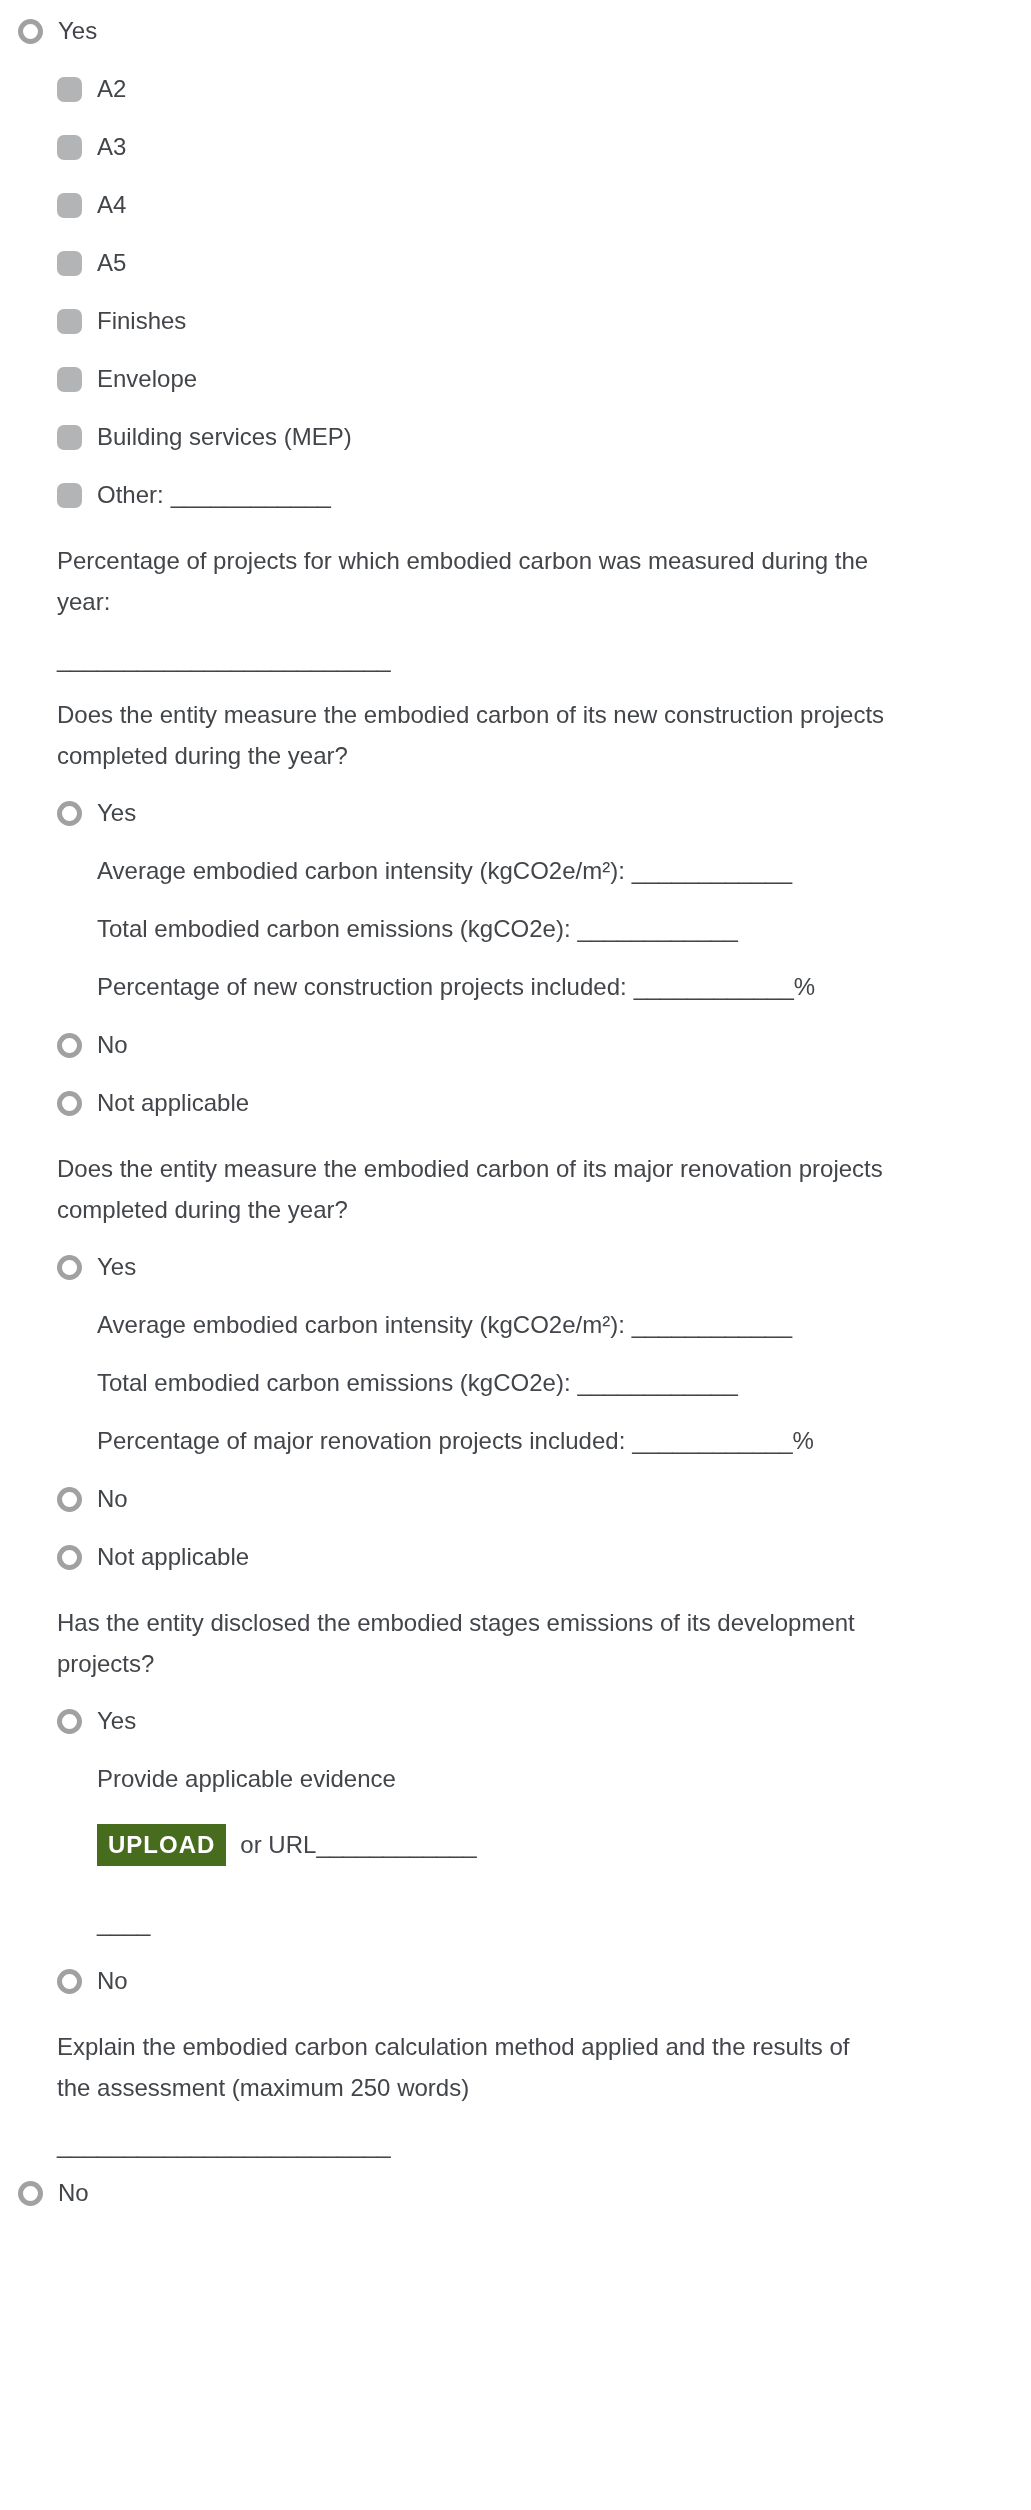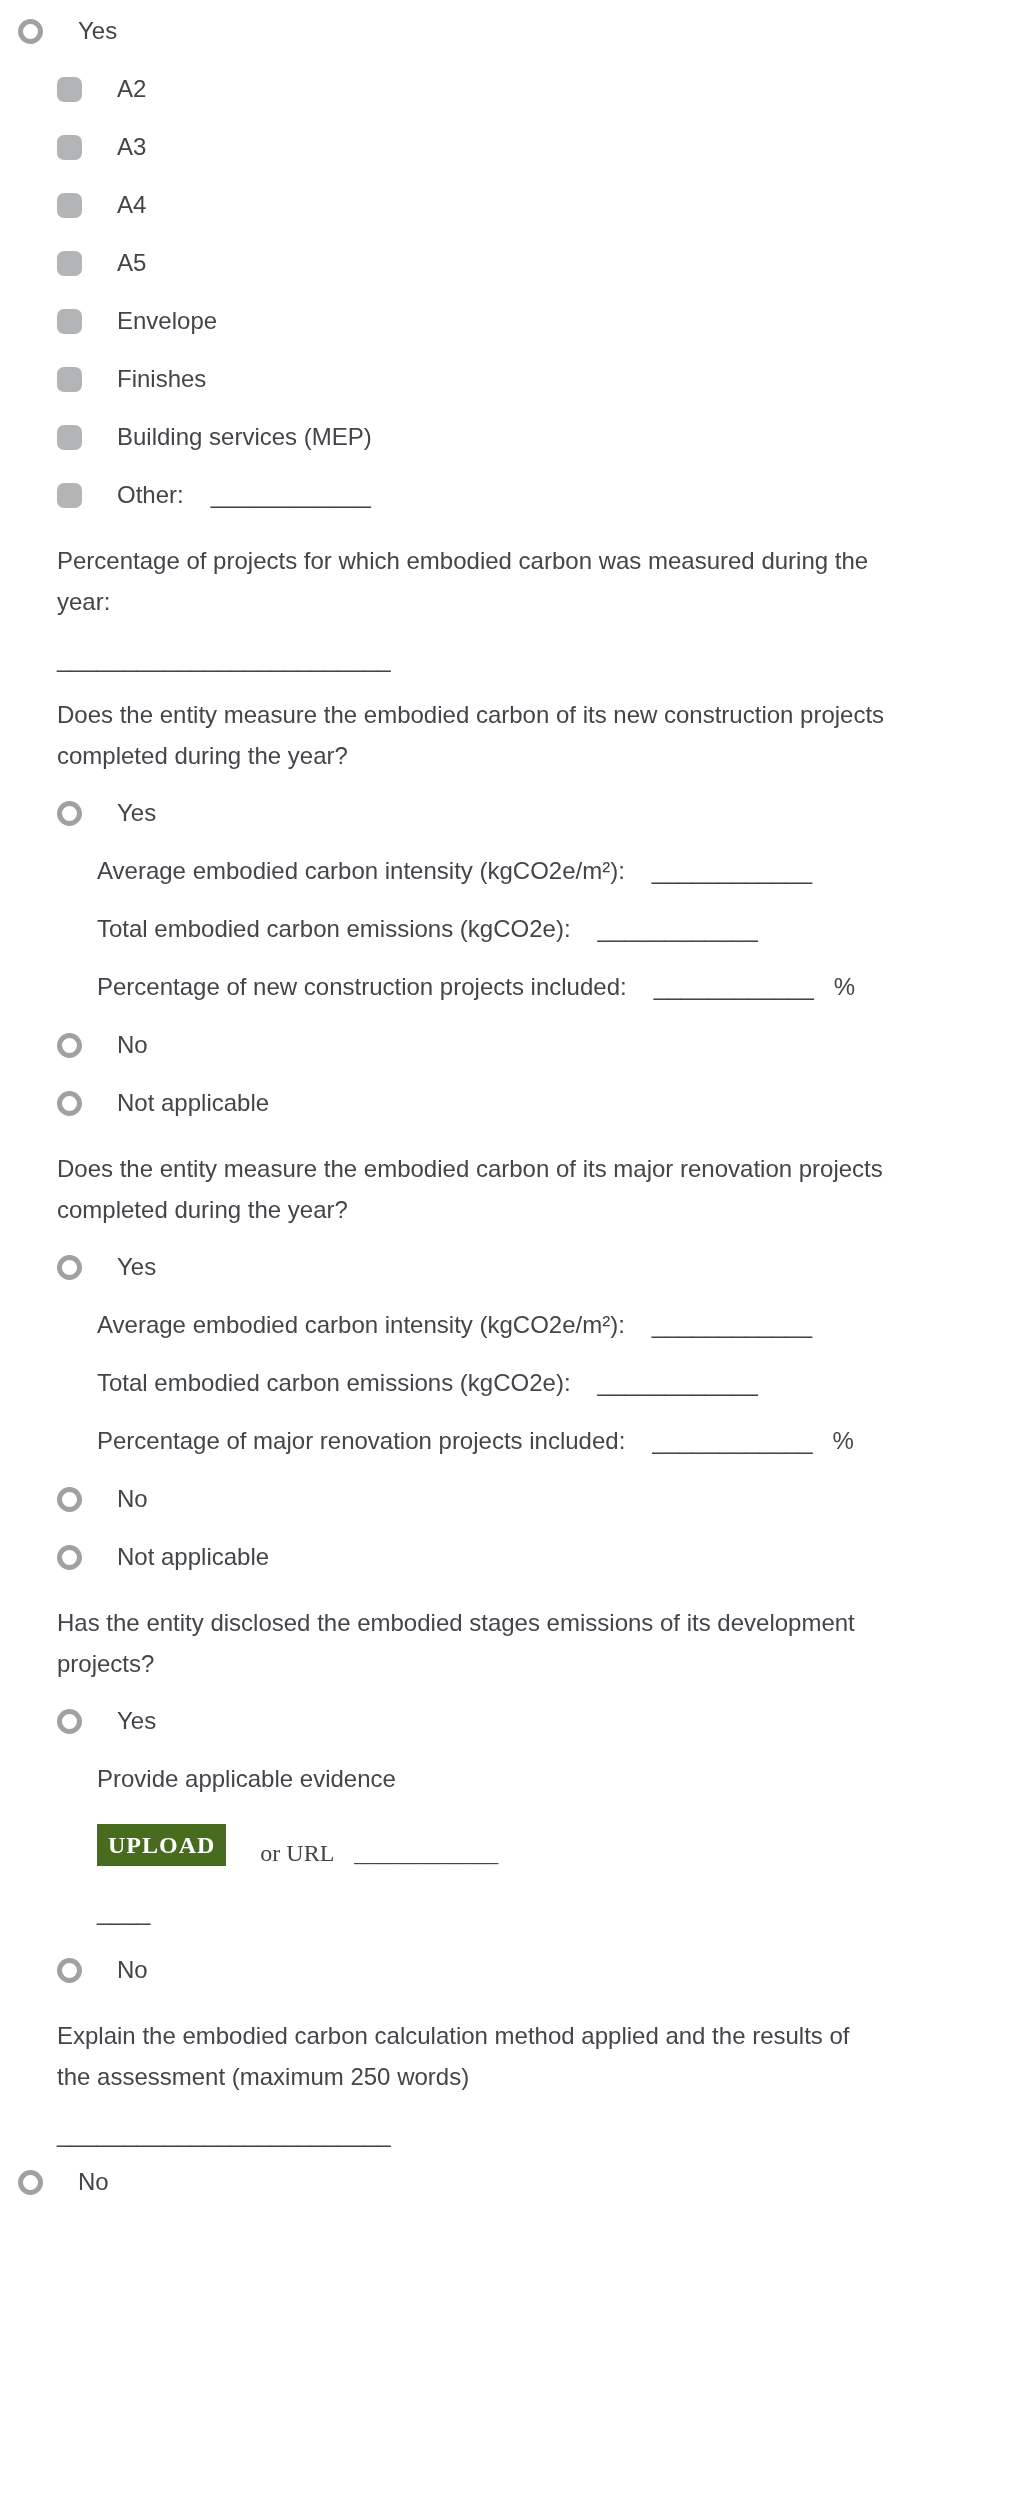--- a/index.html
+++ b/index.html
@@ -2,38 +2,38 @@
 <html style="--text: #424549; --radio-ring: #a1a1a1; --checkbox-fill: #b3b4b5; --upload-bg: #486c1e; --upload-text: #ffffff;"><head>
 <meta charset="utf-8">
 <style>
   html,body{margin:0;padding:0;}
   body{
     width:1031px;height:2510px;box-sizing:border-box;
     padding:18px 0 0 18px;overflow:hidden;background:#ffffff;
     font-family:"Liberation Sans","DejaVu Sans",sans-serif;
     font-size:24px;color:var(--text,#424549);
   }
-  .row{display:flex;align-items:flex-end;min-height:26px;margin-bottom:32px;gap:20px;}
+  .row{display:flex;align-items:center;min-height:26px;margin-bottom:32px;}
   .para{white-space:pre;line-height:41px;margin-bottom:24px;}
   .blank-row{margin-bottom:22px;}
   .indent1{margin-left:39px;}
   .indent2{margin-left:40px;}
   .radio{
     width:25px;height:25px;box-sizing:border-box;flex:none;
     border:5px solid var(--radio-ring,#a1a1a1);border-radius:50%;
     background:#ffffff;margin-right:15px;
   }
   .checkbox{
     width:25px;height:25px;flex:none;border-radius:7px;
     background:var(--checkbox-fill,#b3b4b5);margin-right:15px;
   }
   .lbl{line-height:26px;}
   .blank{white-space:pre;line-height:26px;}
   .gap{margin-left:7px;}
-  .upload-row{min-height:42px;margin-bottom:33px;font-family:Liberation Serif, serif;}
+  .upload-row{min-height:42px;margin-bottom:44px;}
   .upload-btn{
     background:var(--upload-bg,#486c1e);color:var(--upload-text,#ffffff);
     border:none;border-radius:0;cursor:pointer;
     font-family:inherit;font-size:24px;font-weight:bold;letter-spacing:1px;
     padding:8px 11px;margin-right:14px;line-height:26px;
   }
 </style>
 </head>
 <body>
 
@@ -60,25 +60,25 @@
       <span class="lbl">A4</span>
     </div>
     <div class="row">
       <span class="checkbox"></span>
       <span class="lbl">A5</span>
     </div>
 
 
     <div class="row">
       <span class="checkbox"></span>
+      <span class="lbl">Finishes</span>
+    </div>
+    <div class="row">
+      <span class="checkbox"></span>
       <span class="lbl">Envelope</span>
-    </div>
-    <div class="row">
-      <span class="checkbox"></span>
-      <span class="lbl">Finishes</span>
     </div>
     <div class="row">
       <span class="checkbox"></span>
       <span class="lbl">Building services (MEP)</span>
     </div>
     <div class="row">
       <span class="checkbox"></span>
       <span class="lbl">Other:</span>
       <span class="blank gap">____________</span>
     </div>

